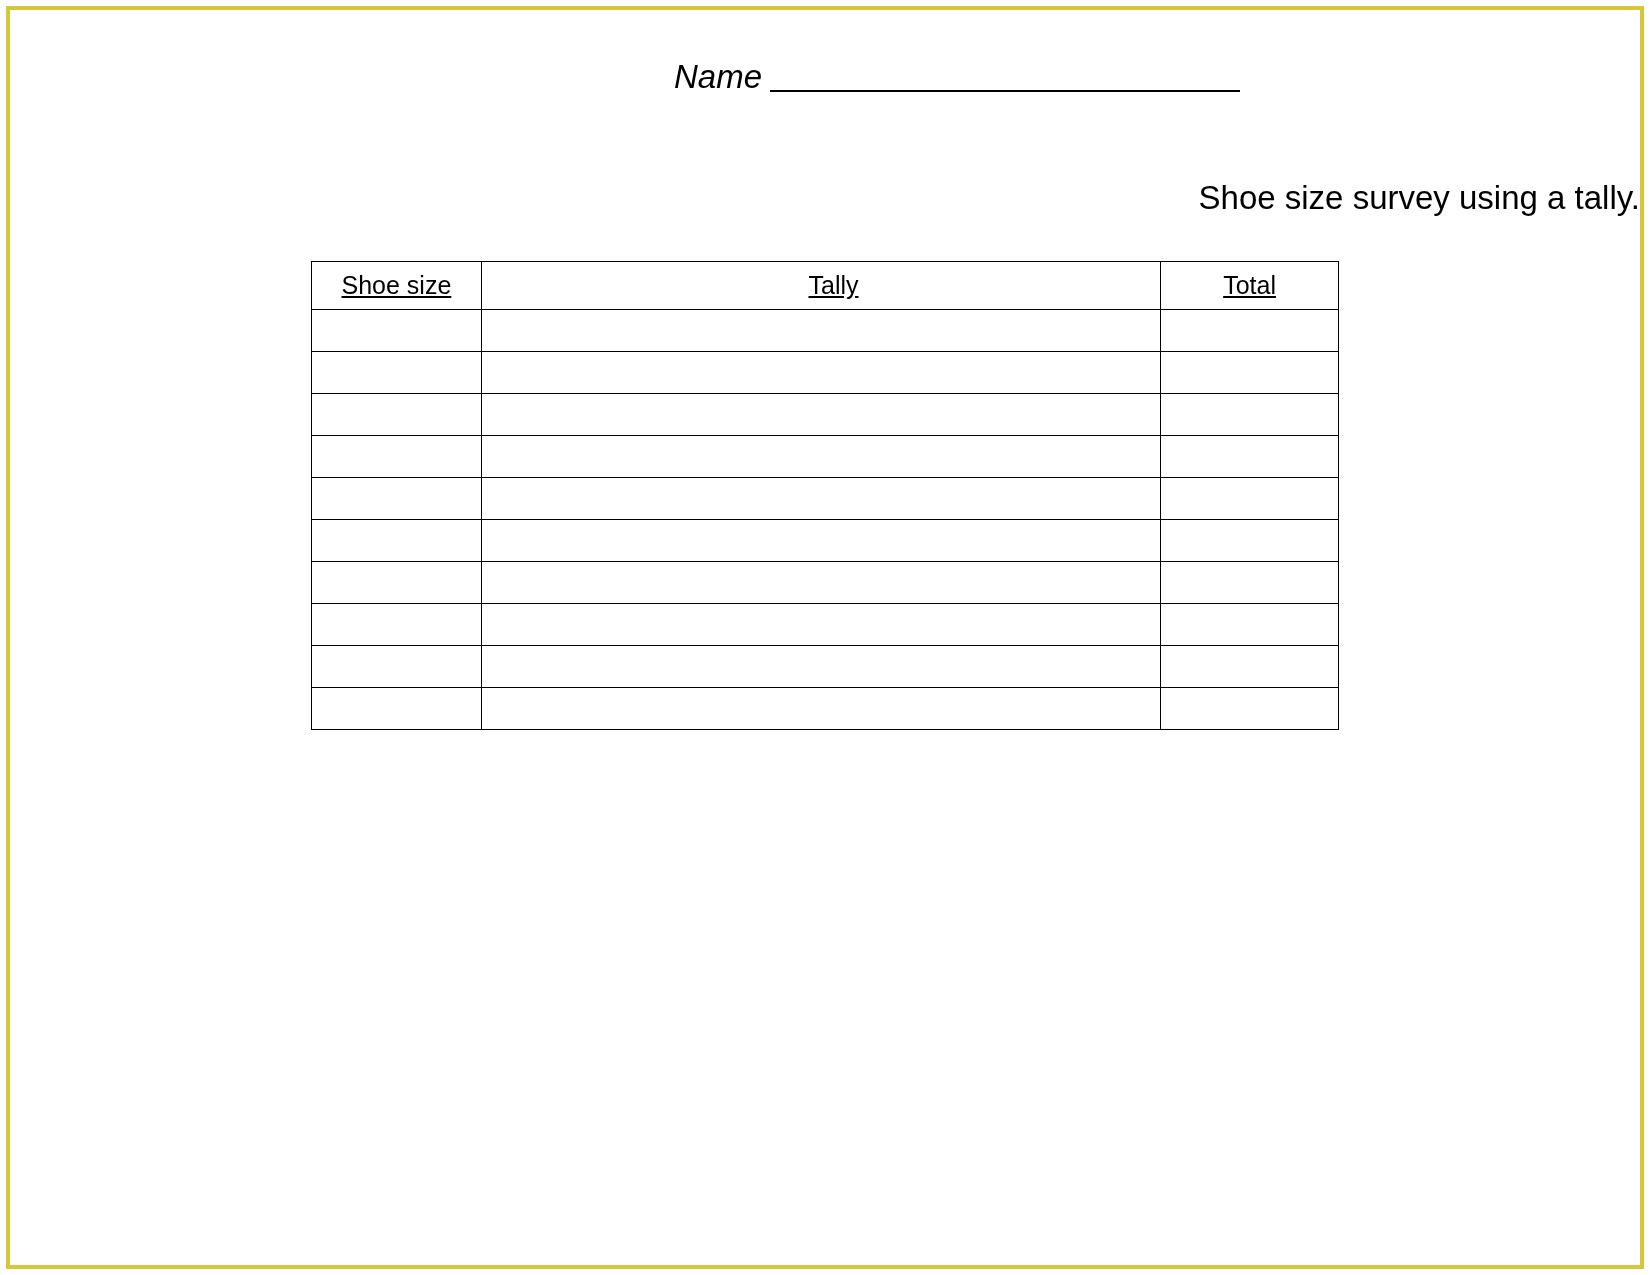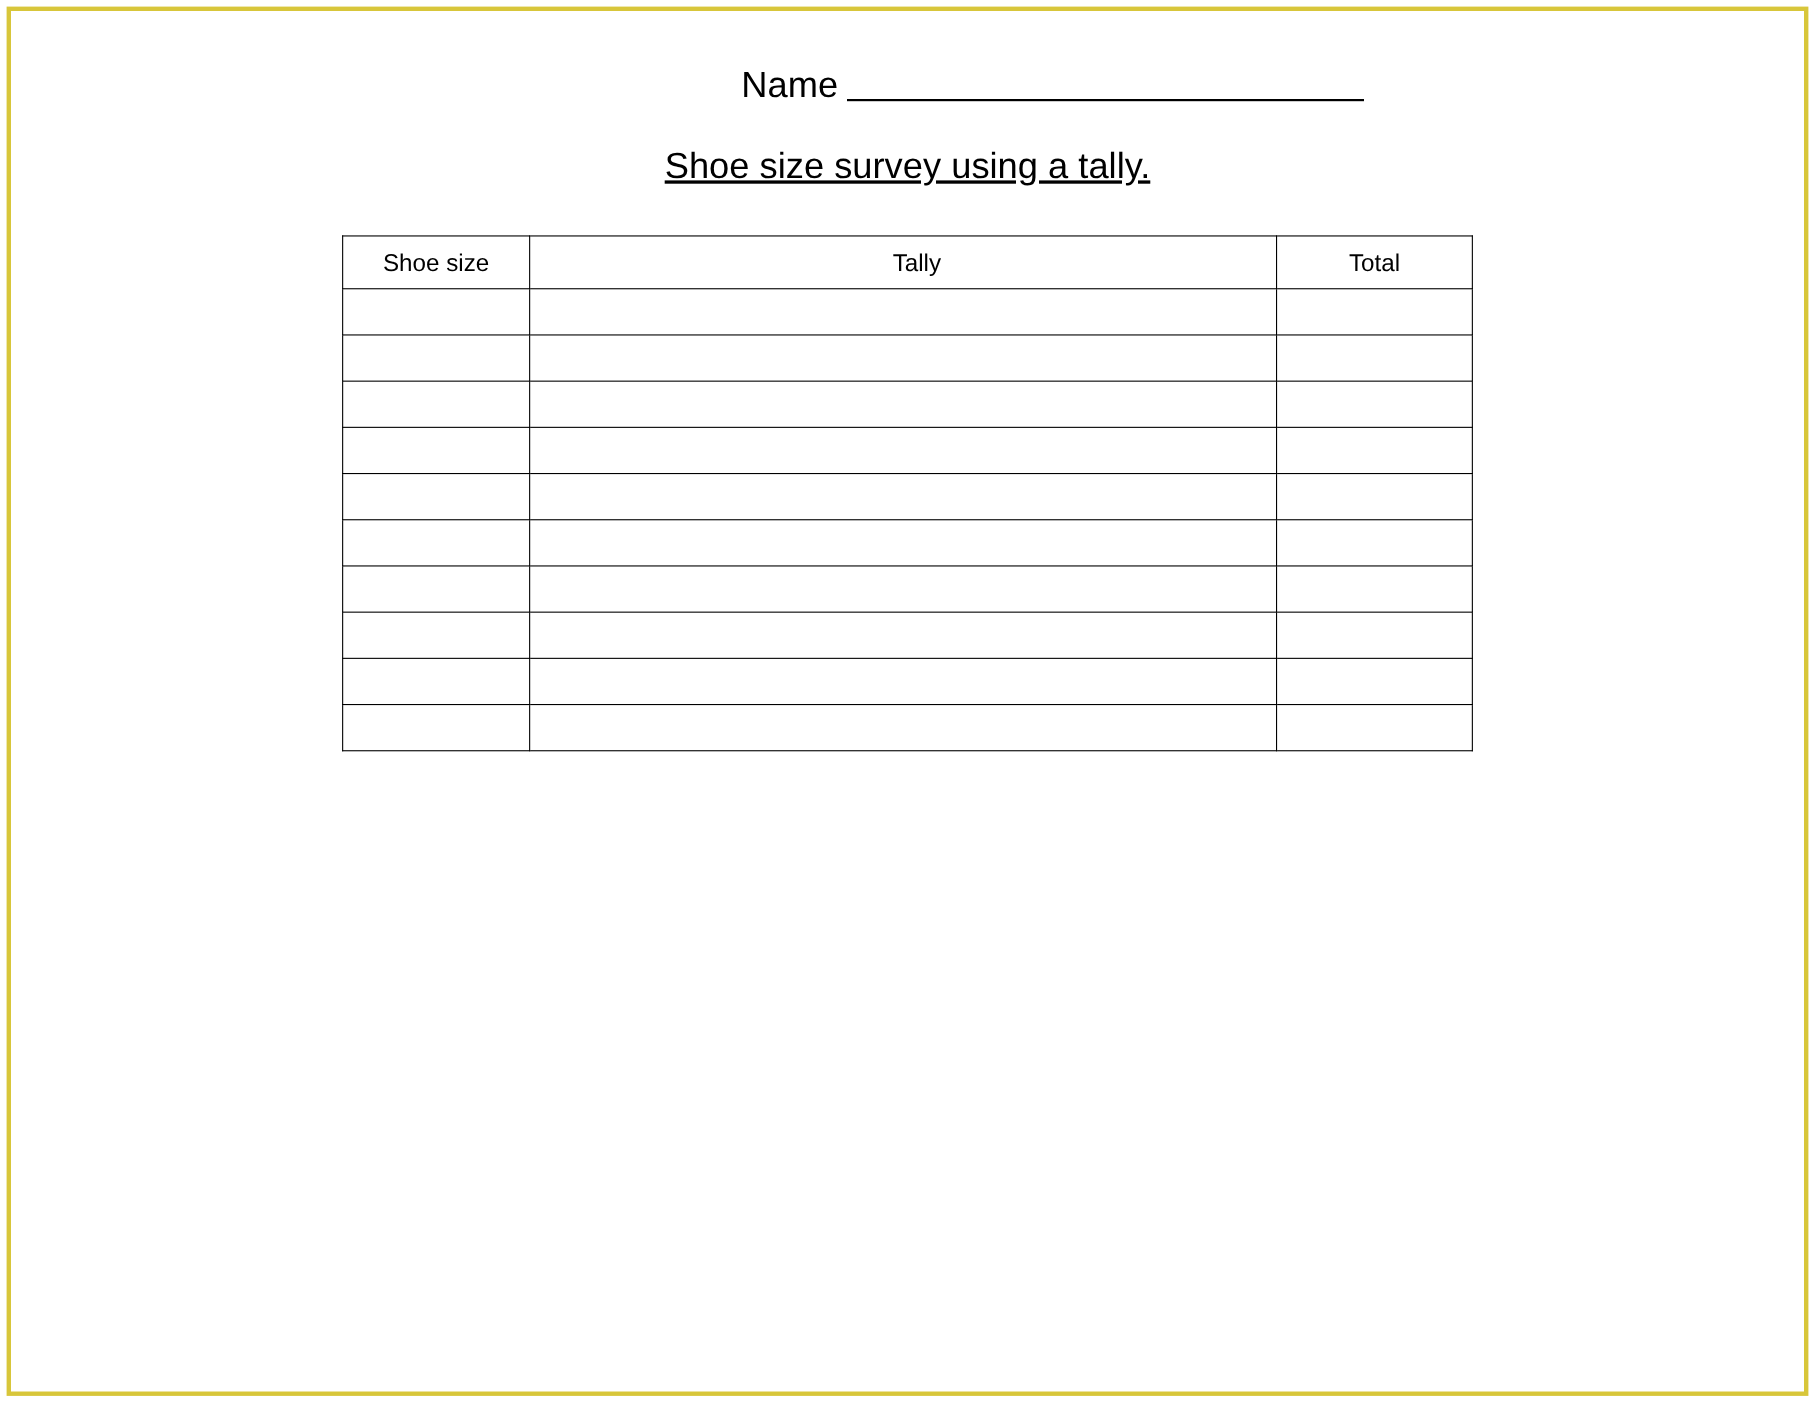--- a/index.html
+++ b/index.html
@@ -26,47 +26,48 @@
       height: 100%;
       padding-top: 48px;
     }
     .name-row {
       display: flex;
       justify-content: flex-end;
       align-items: baseline;
       padding-right: 400px;
       font-size: 33px;
       gap: 8px;
+      font-style: italic;
     }
     .name-line {
       display: inline-block;
       width: 470px;
       border-bottom: 2px solid #000;
       transform: translateY(4px);
     }
     .title {
-      text-align: center;
+      text-align: right;
       font-size: 33px;
-      text-decoration: underline;
-      margin-top: 36px;
+      margin-top: 83px;
     }
     table.tally {
       border-collapse: collapse;
       margin: 44px auto 0 auto;
       width: 1028px;
     }
     table.tally th, table.tally td {
       border: 1.5px solid #000;
       font-weight: normal;
       text-align: center;
       vertical-align: middle;
     }
     table.tally th {
       height: 48px;
-      font-size: 22px;
+      font-size: 25px;
+      text-decoration: underline;
     }
     table.tally td {
       height: 42px;
     }
     .col-shoe { width: 170px; }
     .col-tally { width: 680px; padding-left: 25px; }
     .col-total { width: 178px; }
   </style>
 </head>
 <body>

